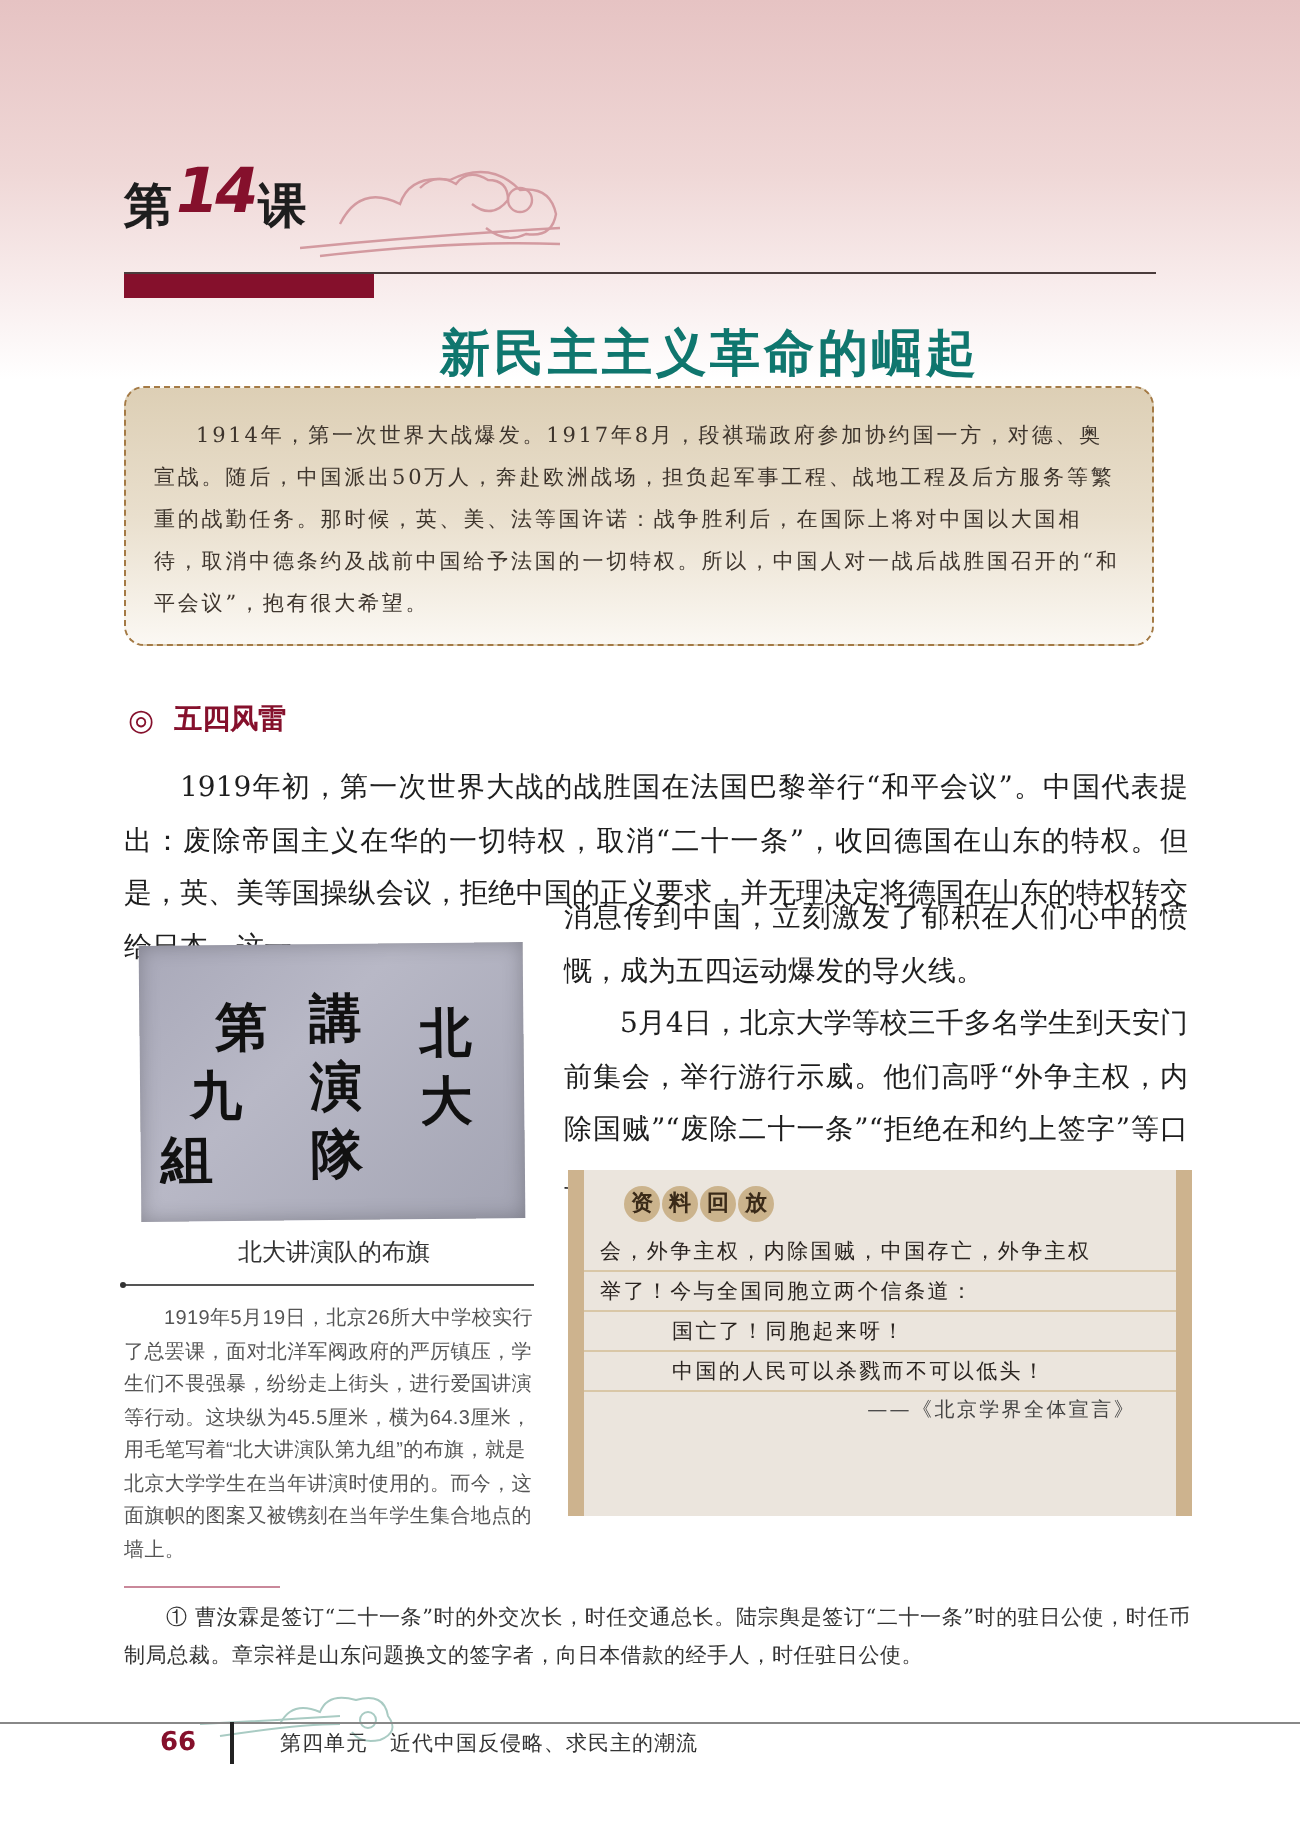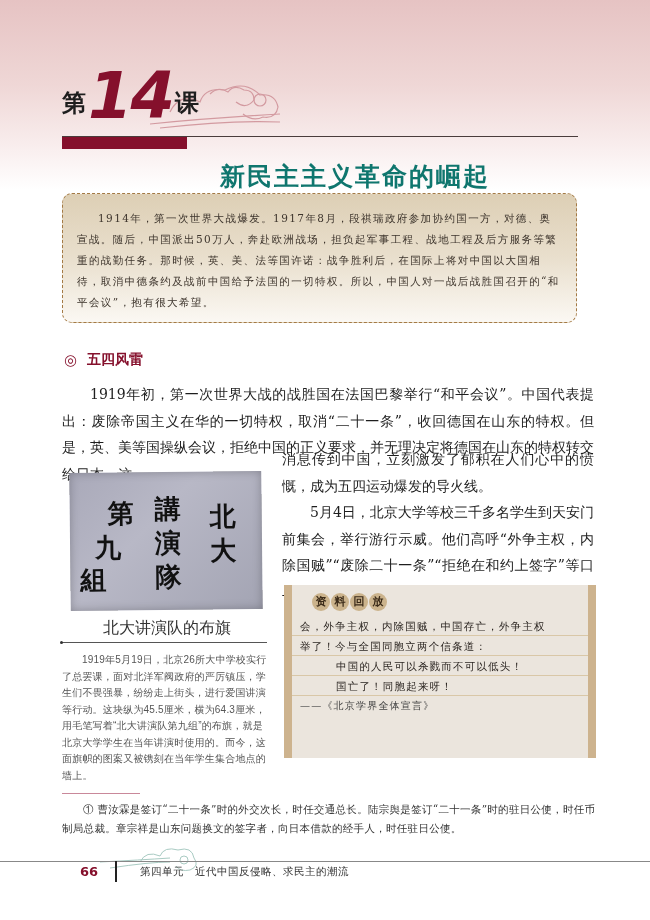--- a/index.html
+++ b/index.html
@@ -10,21 +10,21 @@
     position: absolute; left: 0; top: 0; width: 650px; height: 190px;
     background: linear-gradient(180deg, #e6c3c3 0%, #efd7d6 45%, #f8ecec 75%, #ffffff 100%);
   }
   .lesson-label {
     position: absolute; left: 62px; top: 70px; height: 50px;
     display: flex; align-items: flex-end; color: #1e1e1e;
   }
   .lesson-di, .lesson-ke { font-family: "DejaVu Serif", serif; font-size: 24px; font-weight: bold; line-height: 34px; }
   .lesson-num {
     font-family: "DejaVu Sans", sans-serif; font-style: italic; font-weight: bold;
-    font-size: 64px; line-height: 48px; color: #85102c; letter-spacing: -2px; margin: 0 2px;
+    font-size: 31px; line-height: 48px; color: #85102c; letter-spacing: -2px; margin: 0 2px;
   }
   .cloud-top { position: absolute; left: 150px; top: 72px; width: 150px; height: 60px; }
   .title-rule { position: absolute; left: 62px; top: 136px; width: 516px; height: 1px; background: #4a3c3c; }
   .title-bar { position: absolute; left: 62px; top: 137px; width: 125px; height: 12px; background: #85102c; }
   .lesson-title {
     position: absolute; left: 0; width: 650px; top: 160px; text-align: center;
     font-family: "DejaVu Sans", sans-serif; font-weight: bold; font-size: 25px; color: #0f766e; letter-spacing: 2px;
     padding-left: 60px;
   }
 
@@ -53,21 +53,21 @@
     position: absolute; left: 70px; top: 472px; width: 192px; height: 138px;
     background: linear-gradient(135deg, #a9a9b9 0%, #b8b8c6 40%, #a3a4b3 100%);
     box-shadow: inset 0 0 10px rgba(0,0,0,0.25);
     transform: rotate(-0.6deg);
   }
   .flag-char {
     position: absolute; font-family: "DejaVu Serif", serif; font-weight: bold; color: #111; font-size: 26px;
   }
   .photo-caption {
     position: absolute; left: 62px; width: 210px; top: 618px; text-align: center;
-    font-family: "DejaVu Sans", sans-serif; font-size: 16px; color: #333;
+    font-family: "DejaVu Sans", sans-serif; font-size: 12px; color: #333;
   }
   .caption-rule { position: absolute; left: 62px; top: 642px; width: 205px; height: 1px; background: #555; }
   .caption-rule::before { content: ""; position: absolute; left: -2px; top: -1px; width: 3px; height: 3px; border-radius: 50%; background: #333; }
   .photo-note {
     position: absolute; left: 62px; top: 652px; width: 210px;
     font-family: Liberation Sans, sans-serif; font-size: 10px; line-height: 16.5px; color: #555; letter-spacing: 0.2px;
   }
   .photo-note p { text-indent: 2em; }
 
   .quote-box {
@@ -79,21 +79,21 @@
   .quote-title span {
     display: inline-block; width: 18px; height: 18px; border-radius: 50%;
     background: #cbb38c; color: #3a2a18; font-size: 11px; font-weight: bold; text-align: center; line-height: 18px;
   }
   .quote-lines { position: absolute; left: 0; top: 31px; width: 296px; }
   .quote-line {
     height: 20px; line-height: 20px; border-bottom: 1px solid #d9c7a7;
     font-size: 10.5px; color: #2a2420; letter-spacing: 1.2px; padding-left: 8px;
   }
   .quote-line.ind { padding-left: 44px; }
-  .quote-source { text-align: left; border-bottom: none; padding-right: 20px; color: #444; font-size: 10px; }
+  .quote-source { text-align: right; border-bottom: none; padding-right: 20px; color: #444; font-size: 10px; }
 
   .fn-rule { position: absolute; left: 62px; top: 793px; width: 78px; height: 1px; background: #c9889a; }
   .footnote {
     position: absolute; left: 62px; top: 800px; width: 536px;
     font-size: 10.5px; line-height: 19px; color: #333; letter-spacing: 0.3px;
   }
   .footnote p { text-indent: 2em; }
 
   .footer-rule { position: absolute; left: 0; top: 861px; width: 650px; height: 1px; background: #888; }
   .footer-tick { position: absolute; left: 115px; top: 861px; width: 2px; height: 21px; background: #222; }
@@ -168,22 +168,22 @@
 <div class="quote-box">
   <div class="quote-title">
     <span>资</span>
     <span>料</span>
     <span>回</span>
     <span>放</span>
   </div>
   <div class="quote-lines">
     <div class="quote-line">会，外争主权，内除国贼，中国存亡，外争主权</div>
     <div class="quote-line">举了！今与全国同胞立两个信条道：</div>
+    <div class="quote-line ind">国亡了！同胞起来呀！</div>
     <div class="quote-line ind">中国的人民可以杀戮而不可以低头！</div>
-    <div class="quote-line ind">国亡了！同胞起来呀！</div>
     <div class="quote-line quote-source">——《北京学界全体宣言》</div>
   </div>
 </div>
 
 <div class="fn-rule"></div>
 <div class="footnote">
   <p>① 曹汝霖是签订“二十一条”时的外交次长，时任交通总长。陆宗舆是签订“二十一条”时的驻日公使，时任币制局总裁。章宗祥是山东问题换文的签字者，向日本借款的经手人，时任驻日公使。</p>
 </div>
 
 <svg class="cloud-bottom" viewBox="0 0 120 40">

